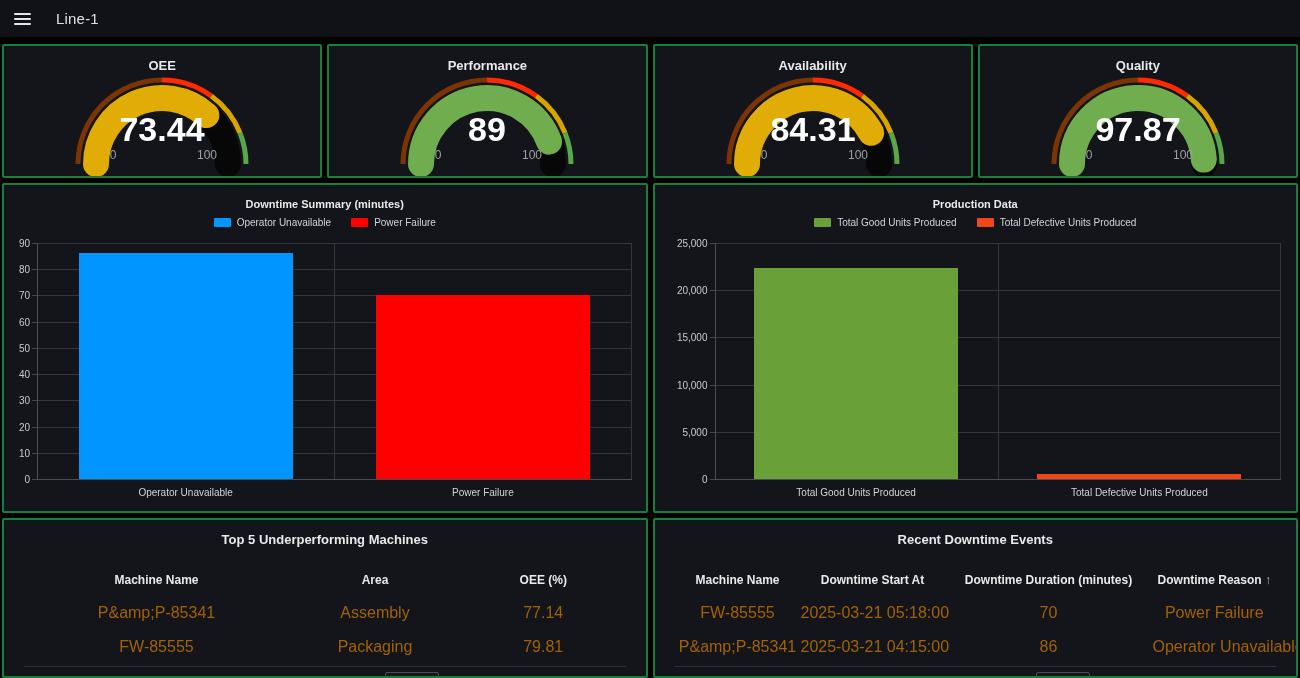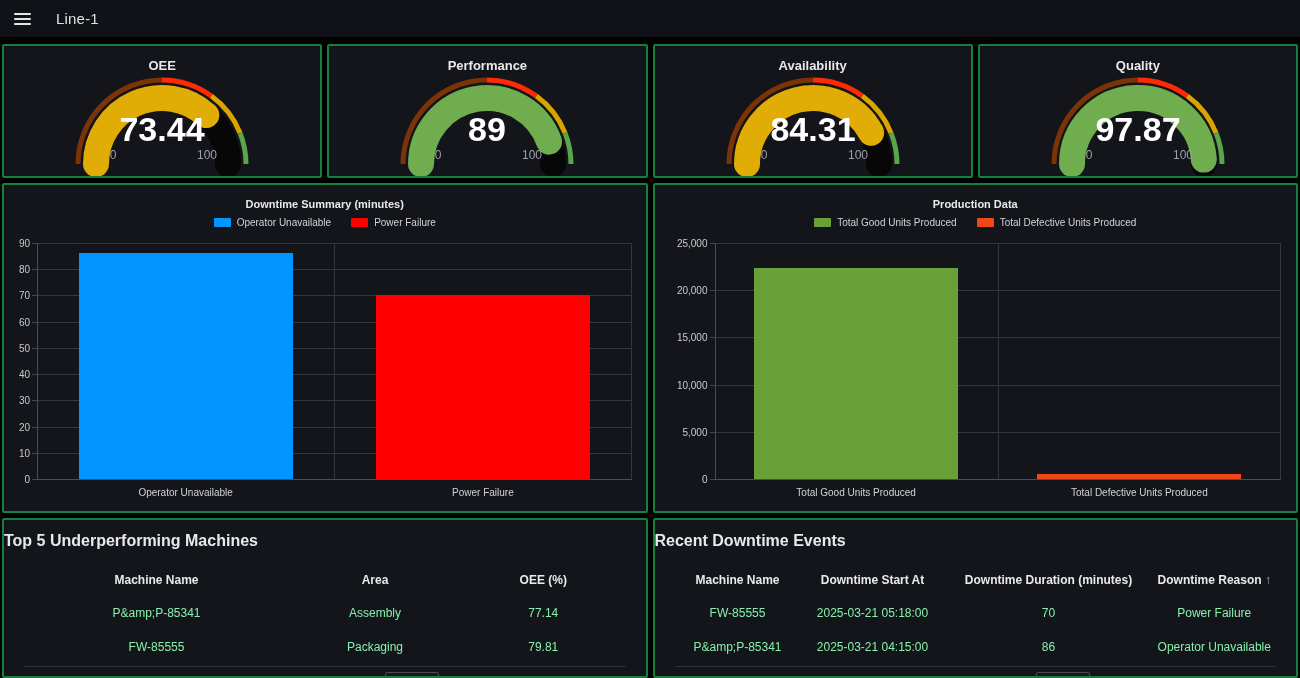--- a/index.html
+++ b/index.html
@@ -42,29 +42,29 @@
   .vline { position:absolute; top:0; bottom:0; width:1px; background:#34363c; }
   .axisline { background:#4b4d53; }
   .tickmark { position:absolute; right:100%; width:5px; height:1px; background:#44464c; }
   .ytick { position:absolute; right:calc(100% + 7px); transform:translateY(-50%);
            font-size:10px; color:#c9cacd; white-space:nowrap; }
   .bar { position:absolute; bottom:0; }
   .cat-label { position:absolute; top:calc(100% + 8px); text-align:center;
            font-size:10px; color:#d2d3d6; white-space:nowrap; }
 
   
-  .table-panel .panel-title { color:#e8e9ea; font-size:16px;
+  .table-panel .panel-title { text-align:center; color:#e8e9ea; font-size:13px;
            font-weight:bold; margin-top:12px; }
   .table { position:absolute; left:20px; right:20px; top:44px; }
   .trow { display:grid; align-items:center; height:34px;text-align:center; }
   .trow.thead { height:32px; }
   .table-0 .trow { grid-template-columns:265px 172px 1fr; }
   .table-1 .trow { grid-template-columns:126px 144px 208px 1fr; }
   .th { font-size:12px; font-weight:bold; color:#e8e9ea; white-space:nowrap; }
-  .td { font-size:12px; color:#86efac; white-space:nowrap; }
+  .td { font-size:16px; color:#a16207; white-space:nowrap; }
   .sort-arrow { font-weight:normal; color:#b0b2b8; }
   .table-divider { position:absolute; left:20px; right:20px; top:146px; height:1px; background:#2e3036; }
   .page-btn { position:absolute; left:381px; top:152px; width:54px; height:22px;
            background:#16171d; border:1px solid #4a4c52; border-radius:2px; cursor:pointer; }
 </style>
 </head>
 <body>
 
 <div class="app">
   <header class="topbar">

